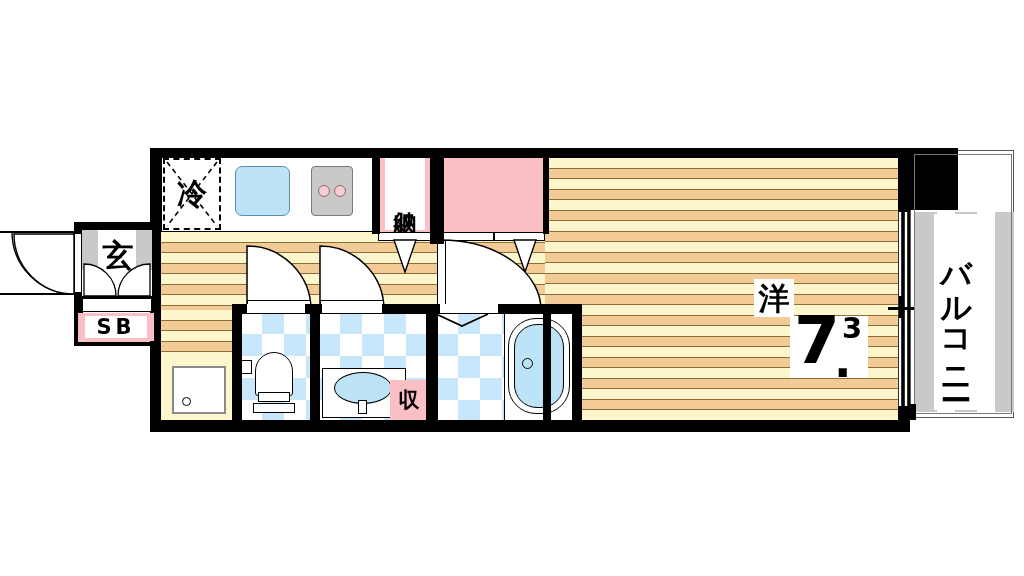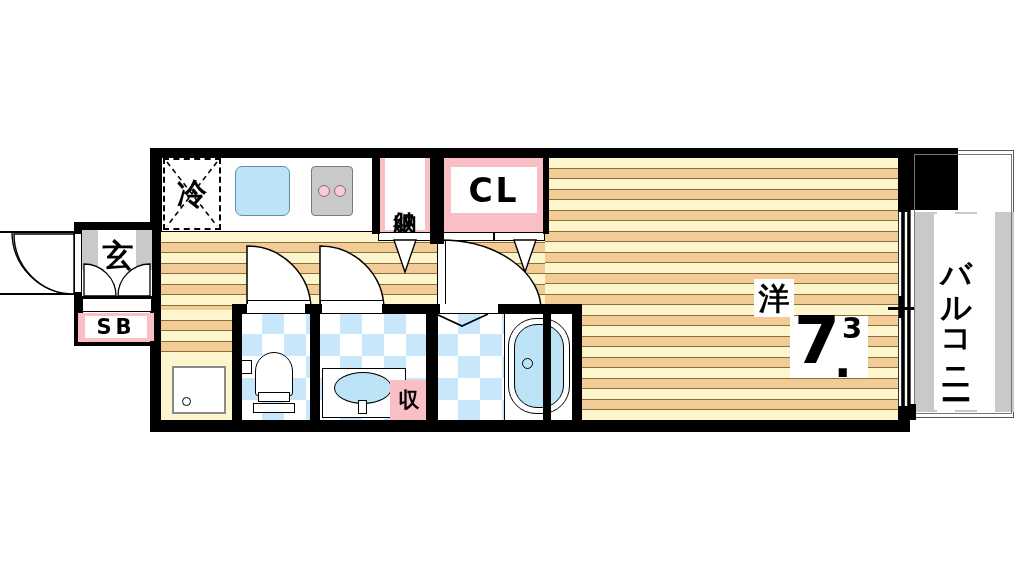--- a/index.html
+++ b/index.html
@@ -88,23 +88,20 @@
   <div class="abs chip chip-v lbl-white" style="left:385px;top:158px;width:40px;height:72px;font-size:23px;">
     <span>収納</span>
   </div>
 
   <div class="abs white" style="left:378px;top:232px;width:54px;height:9px;border:1px solid #000;"></div>
   <svg width="54" height="36" style="left:378px;top:240px;">
     <polygon points="16,0 38,0 27,32" fill="#ffffff" stroke="#000" stroke-width="1.4"></polygon>
   </svg>
 
   <div class="abs pink" style="left:443px;top:156px;width:102px;height:76px;"></div>
-  <div class="abs chip lbl-white" style="left:451px;top:167px;width:86px;height:46px;font-size:33px;letter-spacing:3px;">
-    <span>CL</span>
-  </div>
 
   <div class="abs white" style="left:443px;top:232px;width:51px;height:9px;border:1px solid #000;"></div>
   <div class="abs white" style="left:494px;top:232px;width:51px;height:9px;border:1px solid #000;"></div>
   <svg width="40" height="36" style="left:505px;top:240px;">
     <polygon points="9,0 31,0 20,32" fill="#ffffff" stroke="#000" stroke-width="1.4"></polygon>
   </svg>
 
   <div class="abs white" style="left:82px;top:230px;width:70px;height:66px;"></div>
 
   <div class="abs gray" style="left:82px;top:230px;width:16px;height:40px;"></div>

